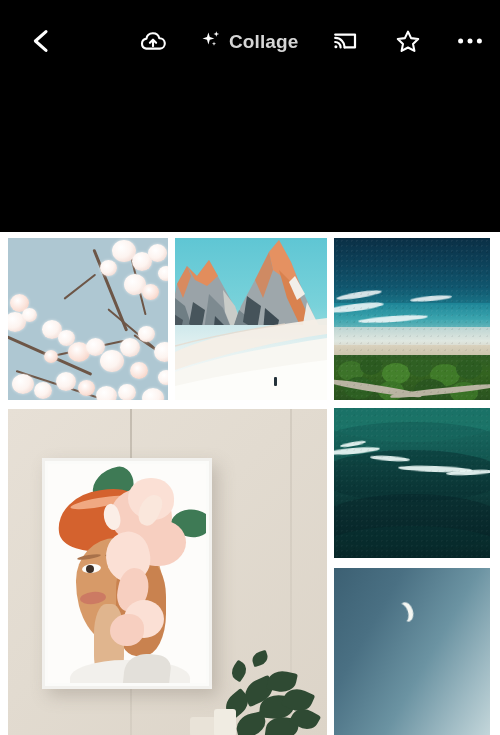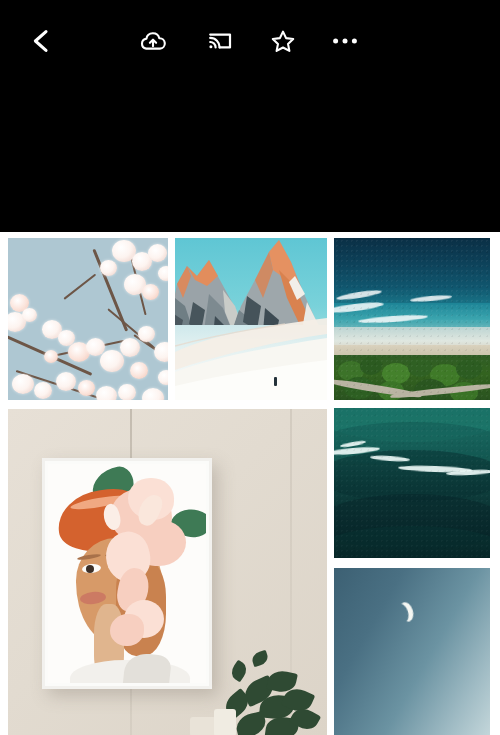--- a/index.html
+++ b/index.html
@@ -143,20 +143,28 @@
     </div>
 
     <div class="tb-btn cloud-btn">
       <svg class="ico" width="28" height="24" viewBox="0 0 28 24">
         <path d="M7.2 19.6 A5.0 5.0 0 0 1 7.4 9.7 A6.6 6.6 0 0 1 20.3 9.3 A4.9 4.9 0 0 1 21 19.6 Z" fill="none" stroke="#fff" stroke-width="2.1" stroke-linejoin="round"></path>
         <path d="M14 17.3 L14 11.2" fill="none" stroke="#fff" stroke-width="2.1" stroke-linecap="round"></path>
         <path d="M10.9 13.8 L14 10.7 L17.1 13.8" fill="none" stroke="#fff" stroke-width="2.1" stroke-linecap="round" stroke-linejoin="round"></path>
       </svg>
     </div>
 
+    <div class="tb-btn collage-btn">
+      <svg class="ico" width="21" height="24" viewBox="0 0 21 24">
+        <path d="M7.4 3.4 L8.8 8.0 L13.3 9.4 L8.8 10.8 L7.4 15.4 L6.0 10.8 L1.5 9.4 L6.0 8.0 Z" fill="#fff"></path>
+        <path d="M15.3 2.2 L16.0 4.3 L18.1 5.0 L16.0 5.7 L15.3 7.8 L14.6 5.7 L12.5 5.0 L14.6 4.3 Z" fill="#fff"></path>
+        <path d="M13.0 12.6 L13.5 14.2 L15.1 14.7 L13.5 15.2 L13.0 16.8 L12.5 15.2 L10.9 14.7 L12.5 14.2 Z" fill="#fff"></path>
+      </svg>
+      <span class="collage-label">Collage</span>
+    </div>
 
     <div class="tb-btn cast-btn">
       <svg class="ico" width="28" height="24" viewBox="0 0 28 24">
         <path d="M4.2 5.6 H24 V18.4 H13.6" fill="none" stroke="#fff" stroke-width="2.2" stroke-linecap="round" stroke-linejoin="round"></path>
         <path d="M4.2 8.9 A9.5 9.5 0 0 1 13.7 18.4" fill="none" stroke="#fff" stroke-width="2.2" stroke-linecap="round"></path>
         <path d="M4.2 13.0 A5.4 5.4 0 0 1 9.6 18.4" fill="none" stroke="#fff" stroke-width="2.2" stroke-linecap="round"></path>
         <circle cx="4.9" cy="17.7" r="1.5" fill="#fff"></circle>
       </svg>
     </div>
 

